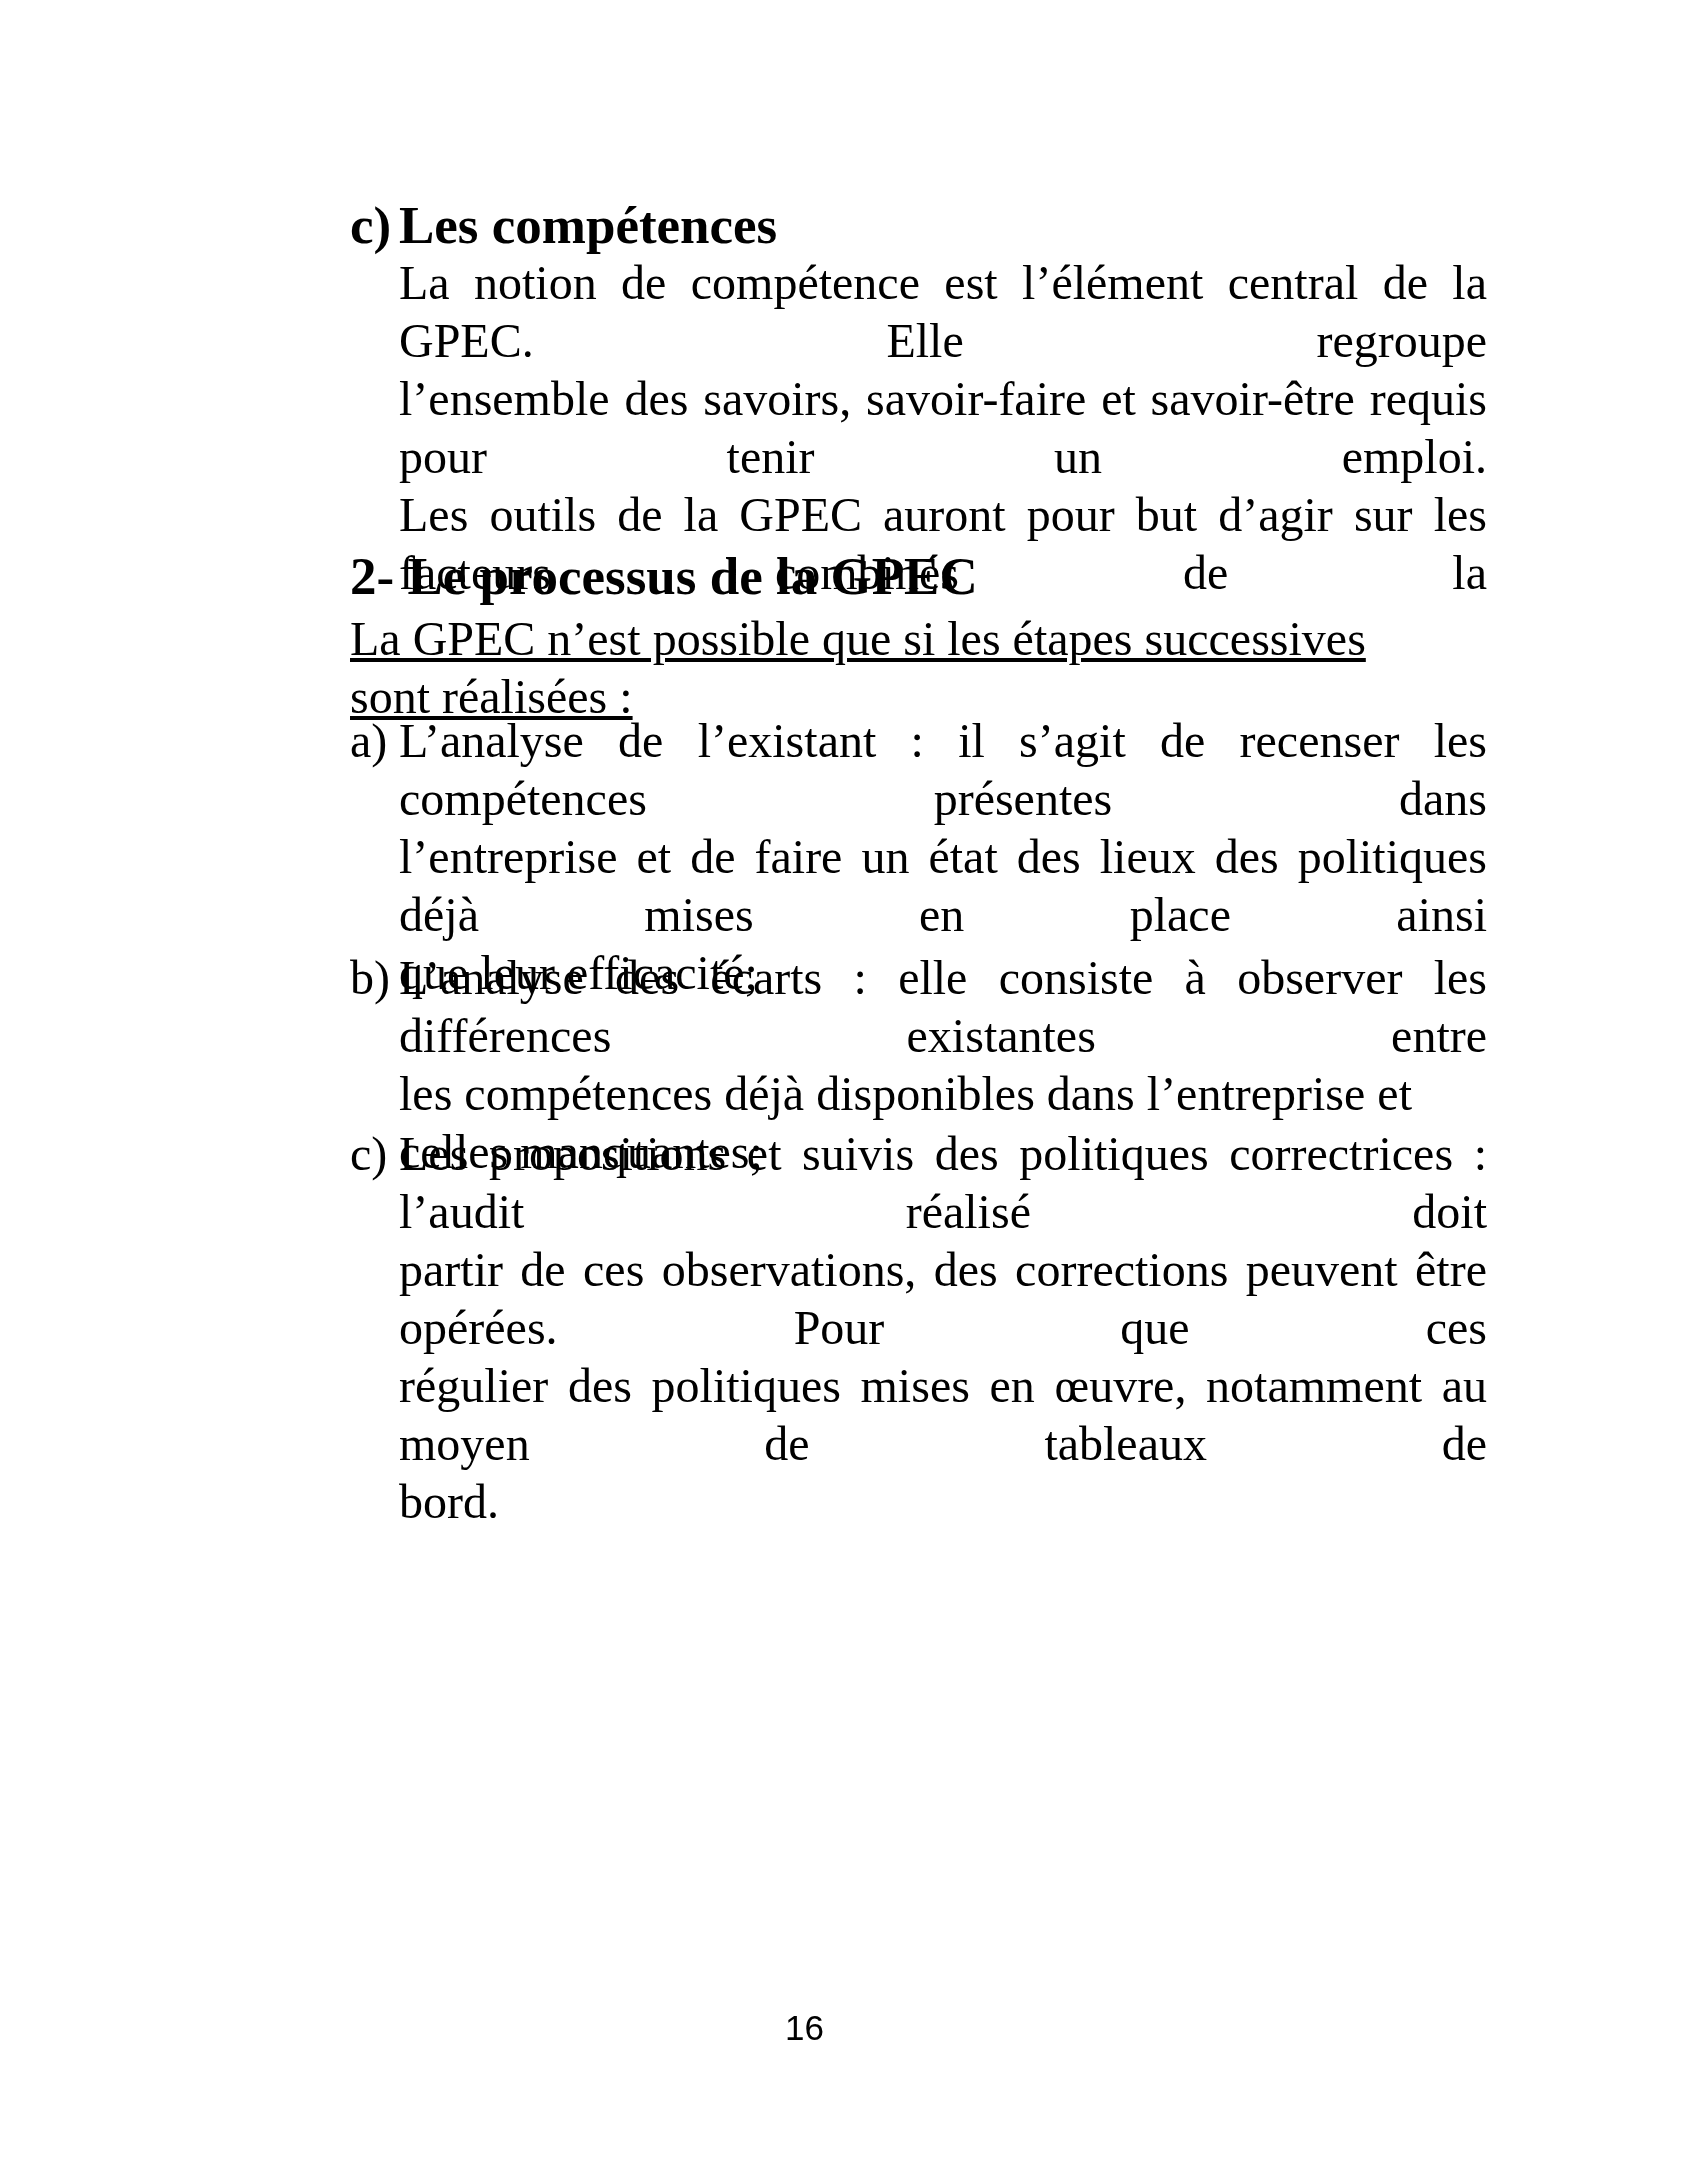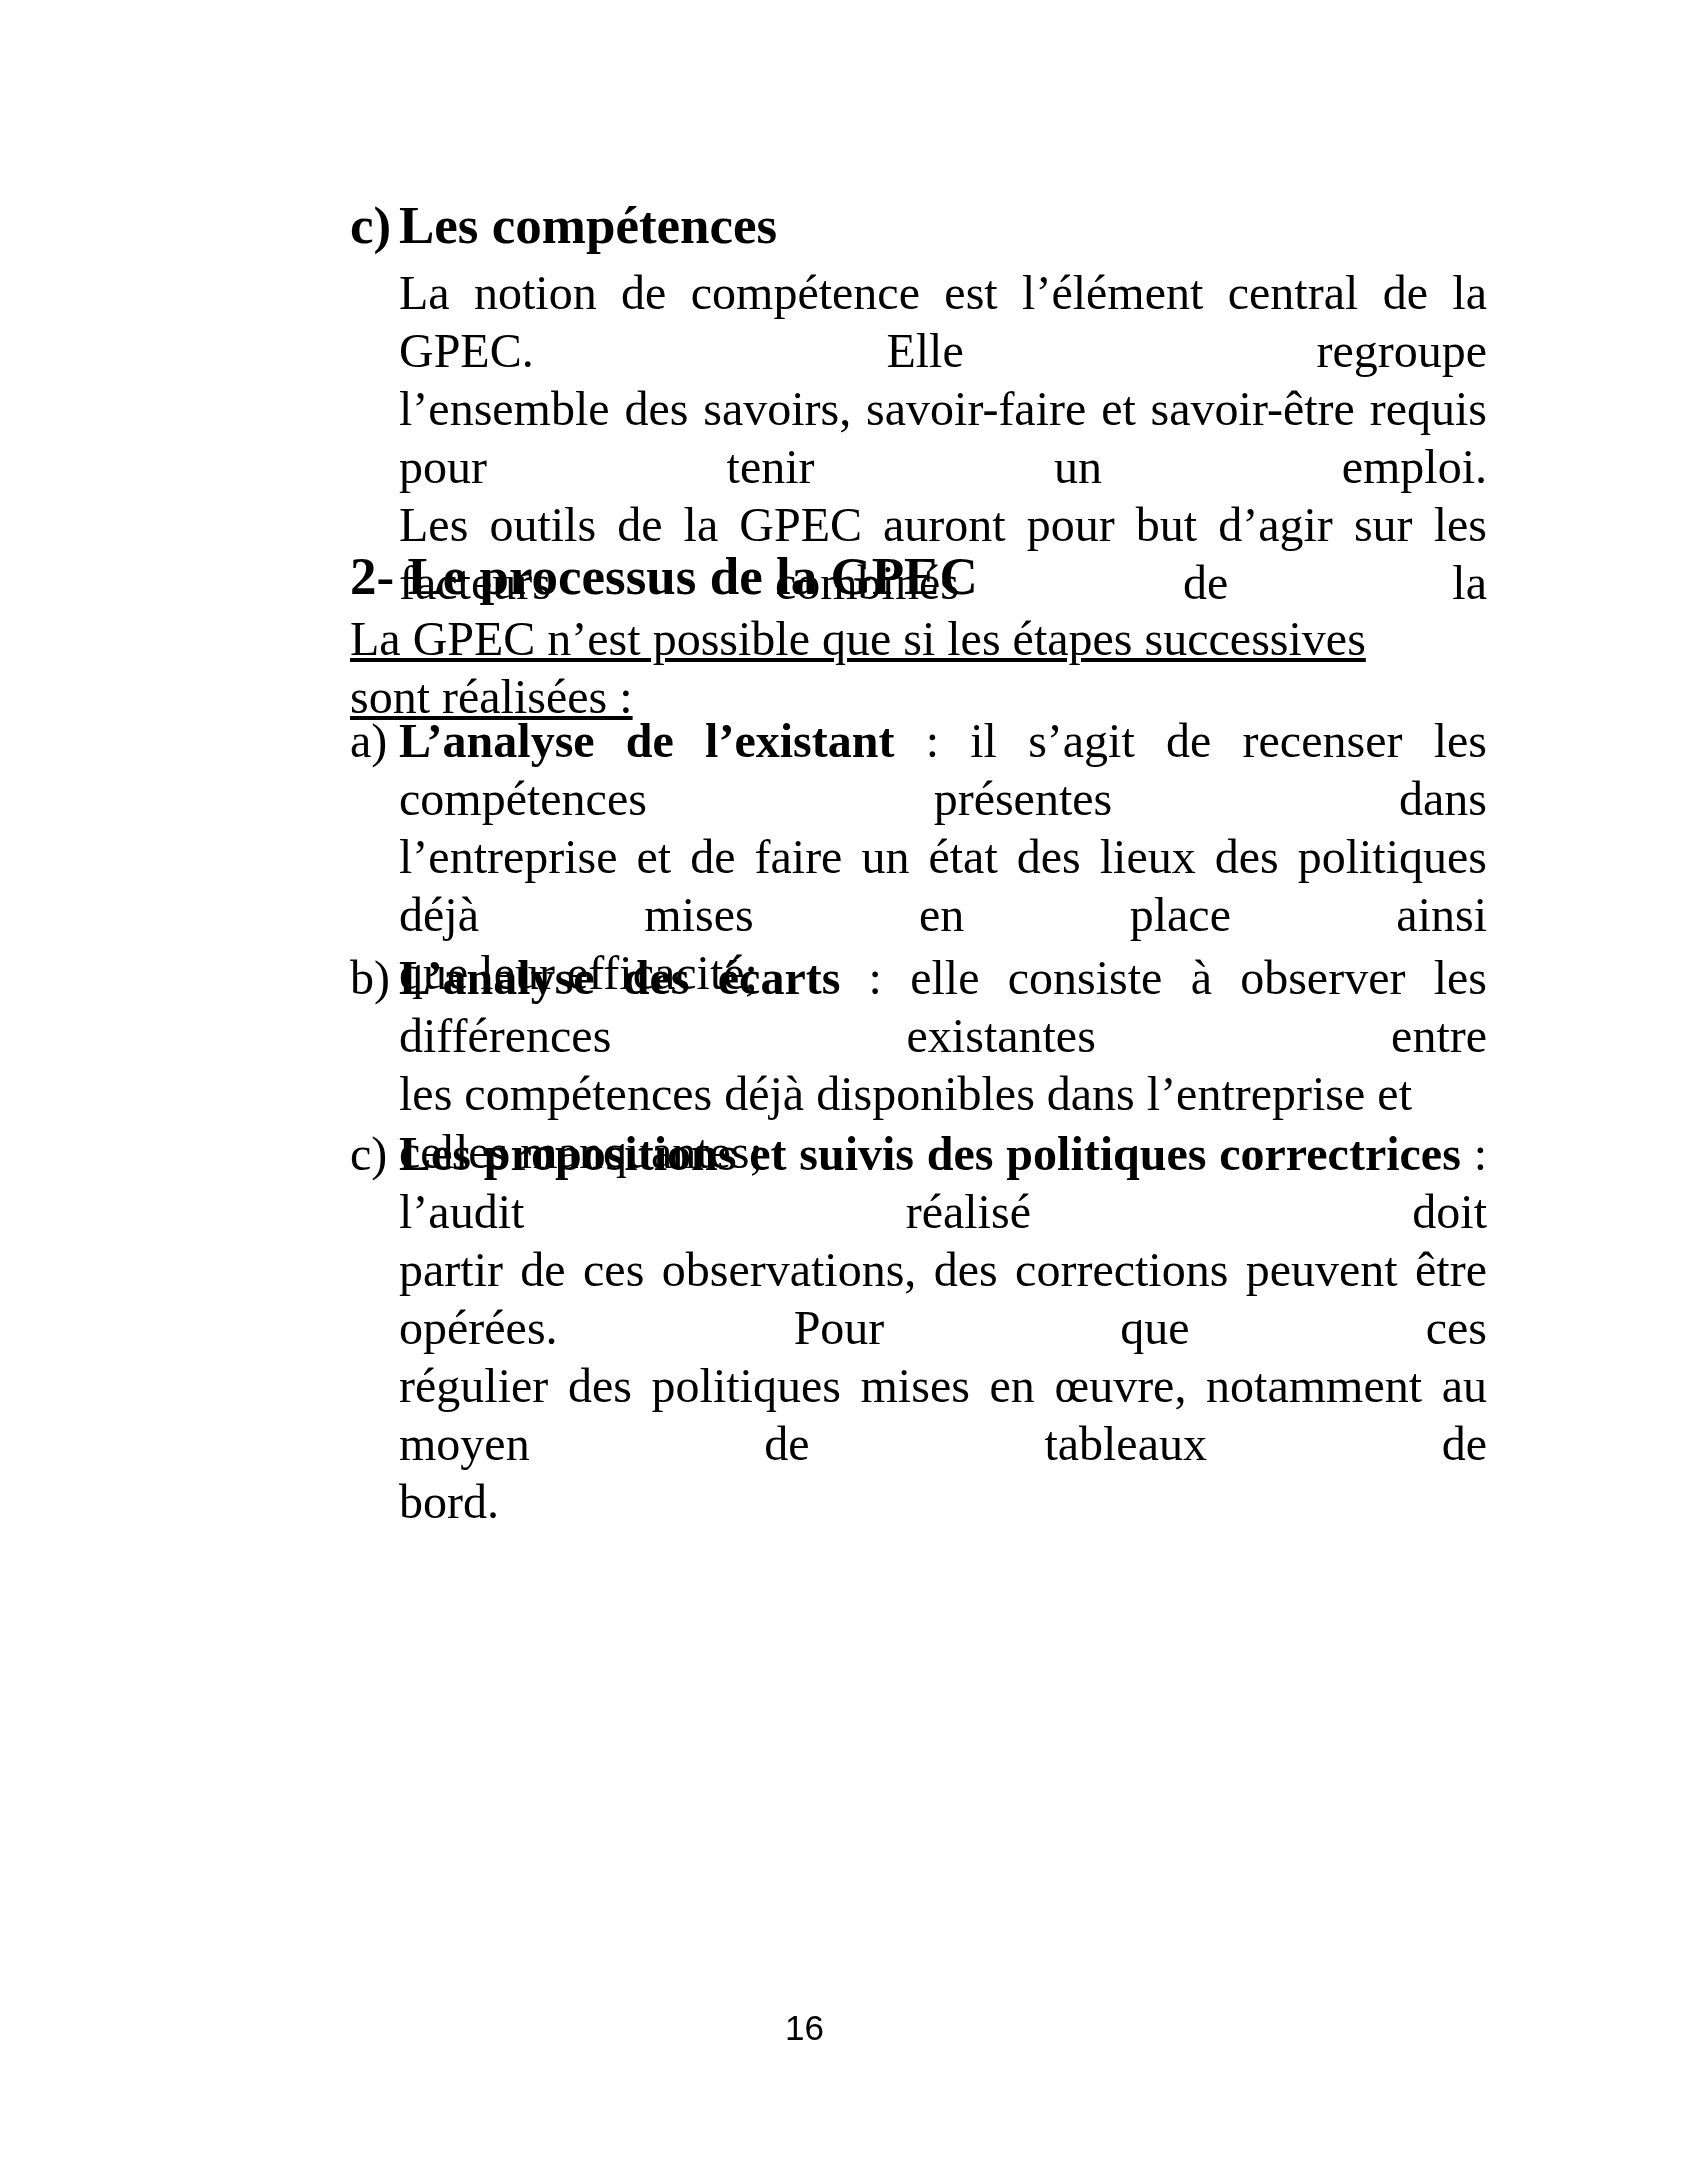--- a/index.html
+++ b/index.html
@@ -17,21 +17,21 @@
     left:350px;
     width:1088px;
     font-size:48px;
     line-height:58px;
   }
   .h{
     font-weight:bold;
     font-size:53px;
     line-height:58px;
   }
-  .bold{font-weight:bold;}
+  .bold{font-weight:normal;}
   .hang{padding-left:49px;}
   .marker{
     position:absolute;
     left:0;
     top:0;
     line-height:58px;
   }
   .line{
     text-align:justify;
     text-align-last:justify;
@@ -54,21 +54,21 @@
 </head>
 <body>
 
 <div class="page">
 
   <div class="block h hang" style="top:196px;">
     <span class="marker">c)</span>
     <span>Les compétences</span>
   </div>
 
-  <div class="block hang" style="top:264px;">
+  <div class="block hang" style="top:254px;">
       <div class="line"><span>La notion de compétence est l’élément central de la GPEC. Elle regroupe</span></div>
       <div class="line"><span>l’ensemble des savoirs, savoir-faire et savoir-être requis pour tenir un emploi.</span></div>
       <div class="line"><span>Les outils de la GPEC auront pour but d’agir sur les facteurs combinés de la</span></div>
     </div>
 
   <div class="block h" style="top:547px;">2- Le processus de la GPEC</div>
 
   <div class="block" style="top:610px;text-decoration:underline;">La GPEC n’est possible que si les étapes successives sont réalisées :</div>
 
   <div class="block hang" style="top:712px;">

